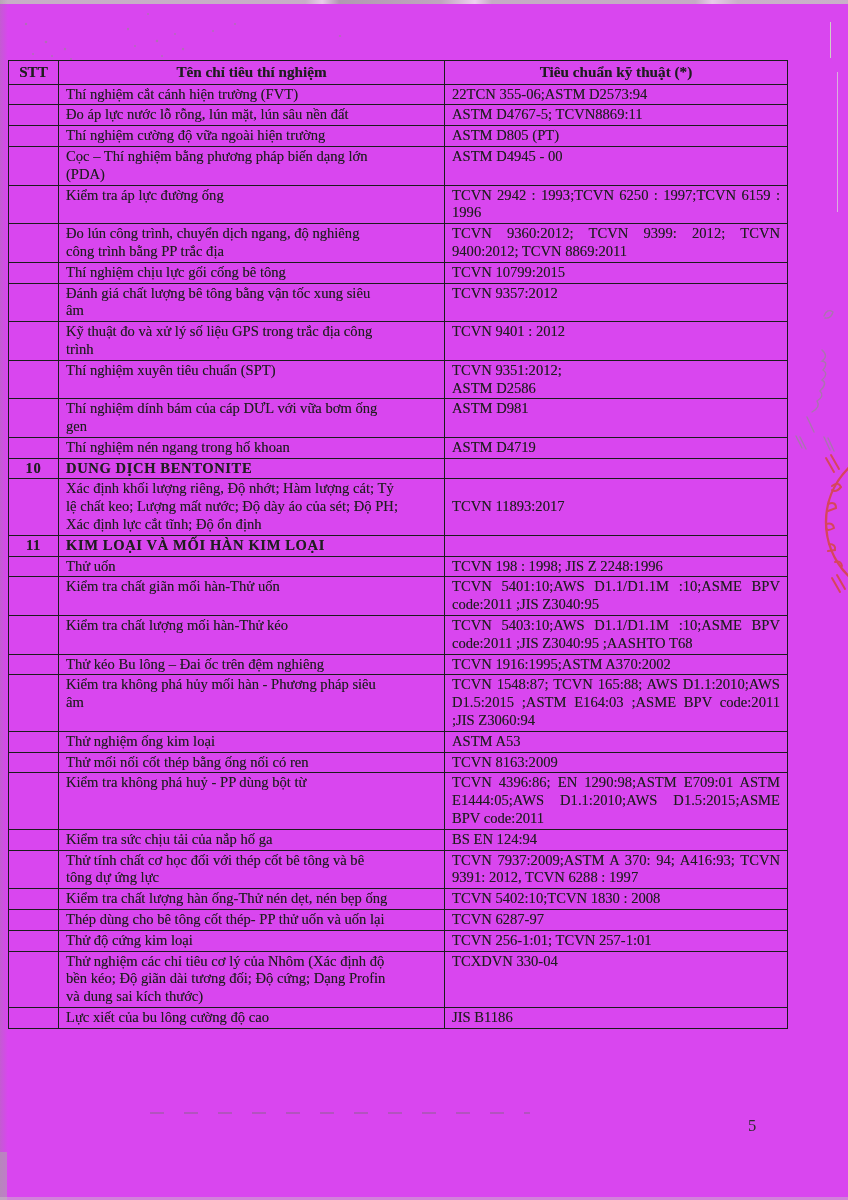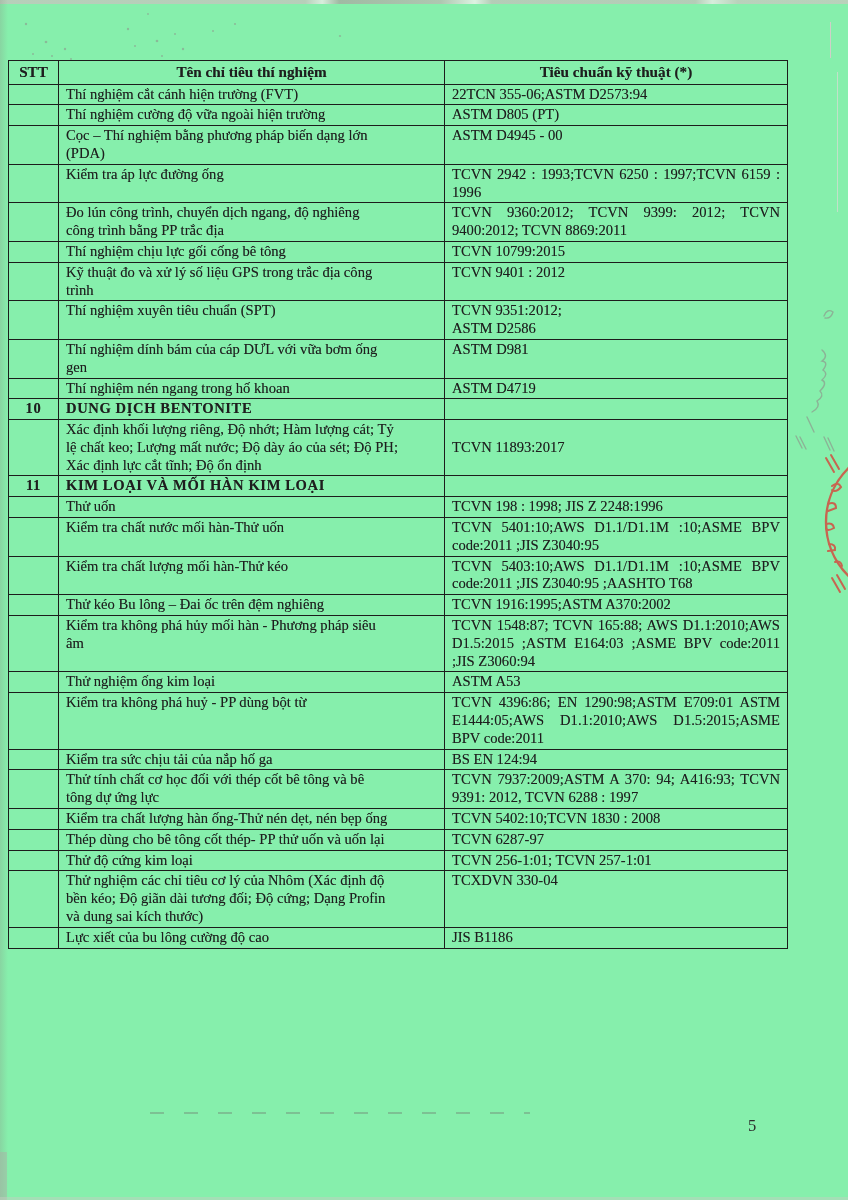--- a/index.html
+++ b/index.html
@@ -1,18 +1,18 @@
 <!DOCTYPE html>
 <html lang="vi"><head>
 <meta charset="utf-8">
 <style>
   html,body { margin:0; padding:0; background:#e9e9e6; }
   .page {
     position:relative; width:848px; height:1200px; margin:0 auto;
-    background:#86efac; overflow:hidden;
+    background:#d946ef; overflow:hidden;
     font-family:"Liberation Serif","DejaVu Serif",serif;
     color:#1e1e1e;
   }
   .scan-strip {
     position:absolute; top:0; left:0; width:848px; height:4px; opacity:.8;
     background:linear-gradient(90deg,
       #c3c7bd 0%, #c3c7bd 36%, #ecede8 38%, #a7aca1 40%, #b9bdb2 52%,
       #f3f3ef 56%, #c0c4ba 58%, #c0c4ba 82%, #ebece7 84%, #c6cabf 87%, #c6cabf 100%);
   }
   .bottom-strip { position:absolute; bottom:0; left:0; width:848px; height:3px; background:#c9ccc3; opacity:.45; }
@@ -94,20 +94,25 @@
     </thead>
     <tbody>
 
     <tr>
         <td class="stt"></td>
         <td class="name">Thí nghiệm cắt cánh hiện trường (FVT)</td>
         <td class="std">22TCN 355-06;ASTM D2573:94</td>
       </tr>
         <tr>
         <td class="stt"></td>
+        <td class="name">Đo áp lực nước lỗ rỗng, lún mặt, lún sâu nền đất</td>
+        <td class="std">ASTM D4767-5; TCVN8869:11</td>
+      </tr>
+        <tr>
+        <td class="stt"></td>
         <td class="name">Thí nghiệm cường độ vữa ngoài hiện trường</td>
         <td class="std">ASTM D805 (PT)</td>
       </tr>
         <tr>
         <td class="stt"></td>
         <td class="name">Cọc – Thí nghiệm bằng phương pháp biến dạng lớn
 (PDA)</td>
         <td class="std">ASTM D4945 - 00</td>
       </tr>
         <tr>
@@ -118,20 +123,26 @@
         <tr>
         <td class="stt"></td>
         <td class="name">Đo lún công trình, chuyển dịch ngang, độ nghiêng
 công trình bằng PP trắc địa</td>
         <td class="std">TCVN 9360:2012; TCVN 9399: 2012; TCVN 9400:2012; TCVN 8869:2011</td>
       </tr>
         <tr>
         <td class="stt"></td>
         <td class="name">Thí nghiệm chịu lực gối cống bê tông</td>
         <td class="std">TCVN 10799:2015</td>
+      </tr>
+        <tr>
+        <td class="stt"></td>
+        <td class="name">Đánh giá chất lượng bê tông bằng vận tốc xung siêu
+âm</td>
+        <td class="std">TCVN 9357:2012</td>
       </tr>
         <tr>
         <td class="stt"></td>
         <td class="name">Kỹ thuật đo và xử lý số liệu GPS trong trắc địa công
 trình</td>
         <td class="std">TCVN 9401 : 2012</td>
       </tr>
         <tr>
         <td class="stt"></td>
         <td class="name">Thí nghiệm xuyên tiêu chuẩn (SPT)</td>
@@ -166,21 +177,21 @@
         <td class="name">KIM LOẠI VÀ MỐI HÀN KIM LOẠI</td>
         <td class="std"></td>
       </tr>
         <tr>
         <td class="stt"></td>
         <td class="name">Thử uốn</td>
         <td class="std">TCVN 198 : 1998; JIS Z 2248:1996</td>
       </tr>
         <tr>
         <td class="stt"></td>
-        <td class="name">Kiểm tra chất nước mối hàn-Thử uốn</td>
+        <td class="name">Kiểm tra chất giãn mối hàn-Thử uốn</td>
         <td class="std">TCVN 5401:10;AWS D1.1/D1.1M :10;ASME BPV code:2011 ;JIS Z3040:95</td>
       </tr>
         <tr>
         <td class="stt"></td>
         <td class="name">Kiểm tra chất lượng mối hàn-Thử kéo</td>
         <td class="std">TCVN 5403:10;AWS D1.1/D1.1M :10;ASME BPV code:2011 ;JIS Z3040:95 ;AASHTO T68</td>
       </tr>
         <tr>
         <td class="stt"></td>
         <td class="name">Thử kéo Bu lông – Đai ốc trên đệm nghiêng</td>
@@ -189,20 +200,25 @@
         <tr>
         <td class="stt"></td>
         <td class="name">Kiểm tra không phá hủy mối hàn - Phương pháp siêu
 âm</td>
         <td class="std">TCVN 1548:87; TCVN 165:88; AWS D1.1:2010;AWS D1.5:2015 ;ASTM E164:03 ;ASME BPV code:2011 ;JIS Z3060:94</td>
       </tr>
         <tr>
         <td class="stt"></td>
         <td class="name">Thử nghiệm ống kim loại</td>
         <td class="std">ASTM A53</td>
+      </tr>
+        <tr>
+        <td class="stt"></td>
+        <td class="name">Thử mối nối cốt thép bằng ống nối có ren</td>
+        <td class="std">TCVN 8163:2009</td>
       </tr>
         <tr>
         <td class="stt"></td>
         <td class="name">Kiểm tra không phá huỷ - PP dùng bột từ</td>
         <td class="std">TCVN 4396:86; EN 1290:98;ASTM E709:01 ASTM E1444:05;AWS D1.1:2010;AWS D1.5:2015;ASME BPV code:2011</td>
       </tr>
         <tr>
         <td class="stt"></td>
         <td class="name">Kiểm tra sức chịu tải của nắp hố ga</td>
         <td class="std">BS EN 124:94</td>

